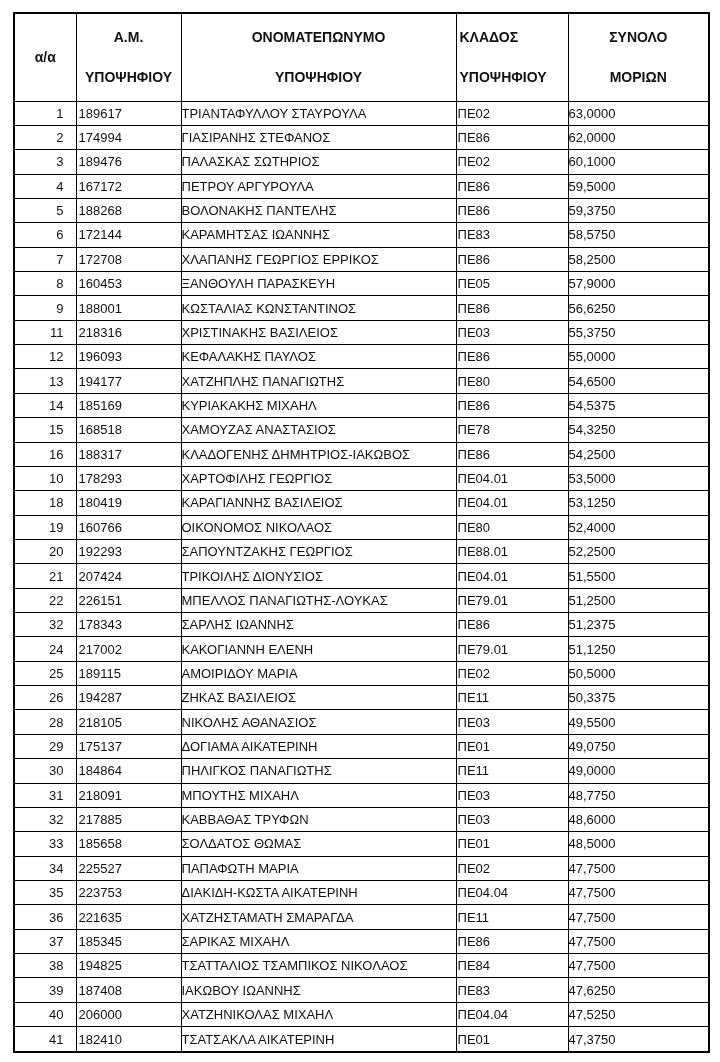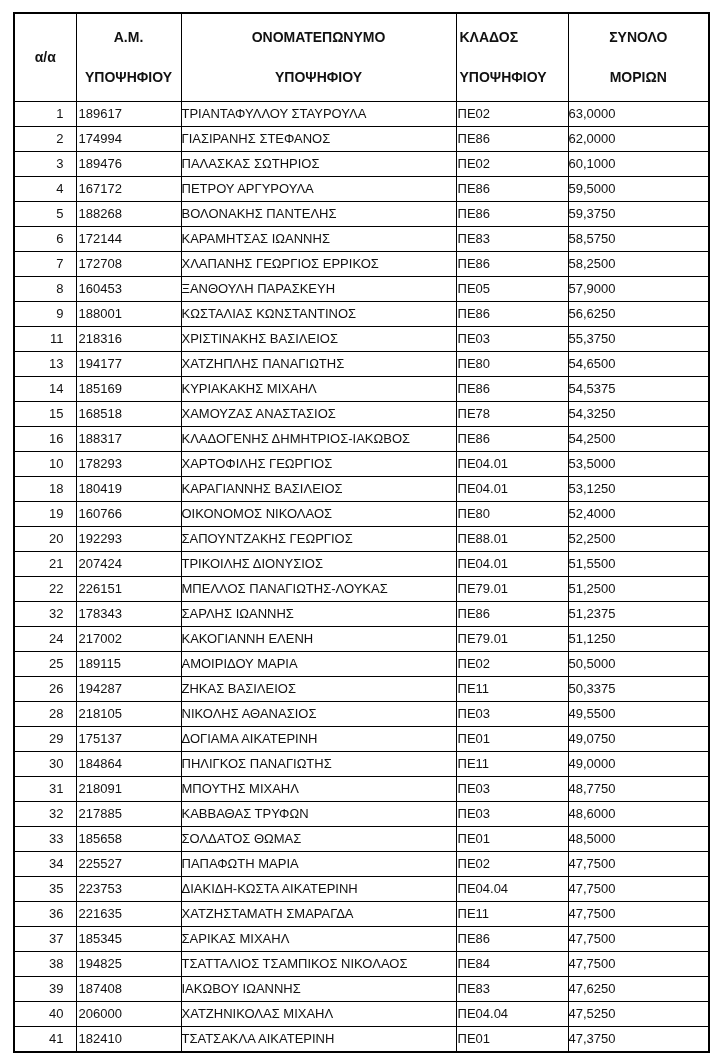--- a/index.html
+++ b/index.html
@@ -153,20 +153,27 @@
           <td class="col4">56,6250</td>
         </tr>
         <tr>
           <td class="col0">11</td>
           <td class="col1">218316</td>
           <td class="col2">ΧΡΙΣΤΙΝΑΚΗΣ ΒΑΣΙΛΕΙΟΣ</td>
           <td class="col3">ΠΕ03</td>
           <td class="col4">55,3750</td>
         </tr>
         <tr>
+          <td class="col0">12</td>
+          <td class="col1">196093</td>
+          <td class="col2">ΚΕΦΑΛΑΚΗΣ ΠΑΥΛΟΣ</td>
+          <td class="col3">ΠΕ86</td>
+          <td class="col4">55,0000</td>
+        </tr>
+        <tr>
           <td class="col0">13</td>
           <td class="col1">194177</td>
           <td class="col2">ΧΑΤΖΗΠΛΗΣ ΠΑΝΑΓΙΩΤΗΣ</td>
           <td class="col3">ΠΕ80</td>
           <td class="col4">54,6500</td>
         </tr>
         <tr>
           <td class="col0">14</td>
           <td class="col1">185169</td>
           <td class="col2">ΚΥΡΙΑΚΑΚΗΣ ΜΙΧΑΗΛ</td>

